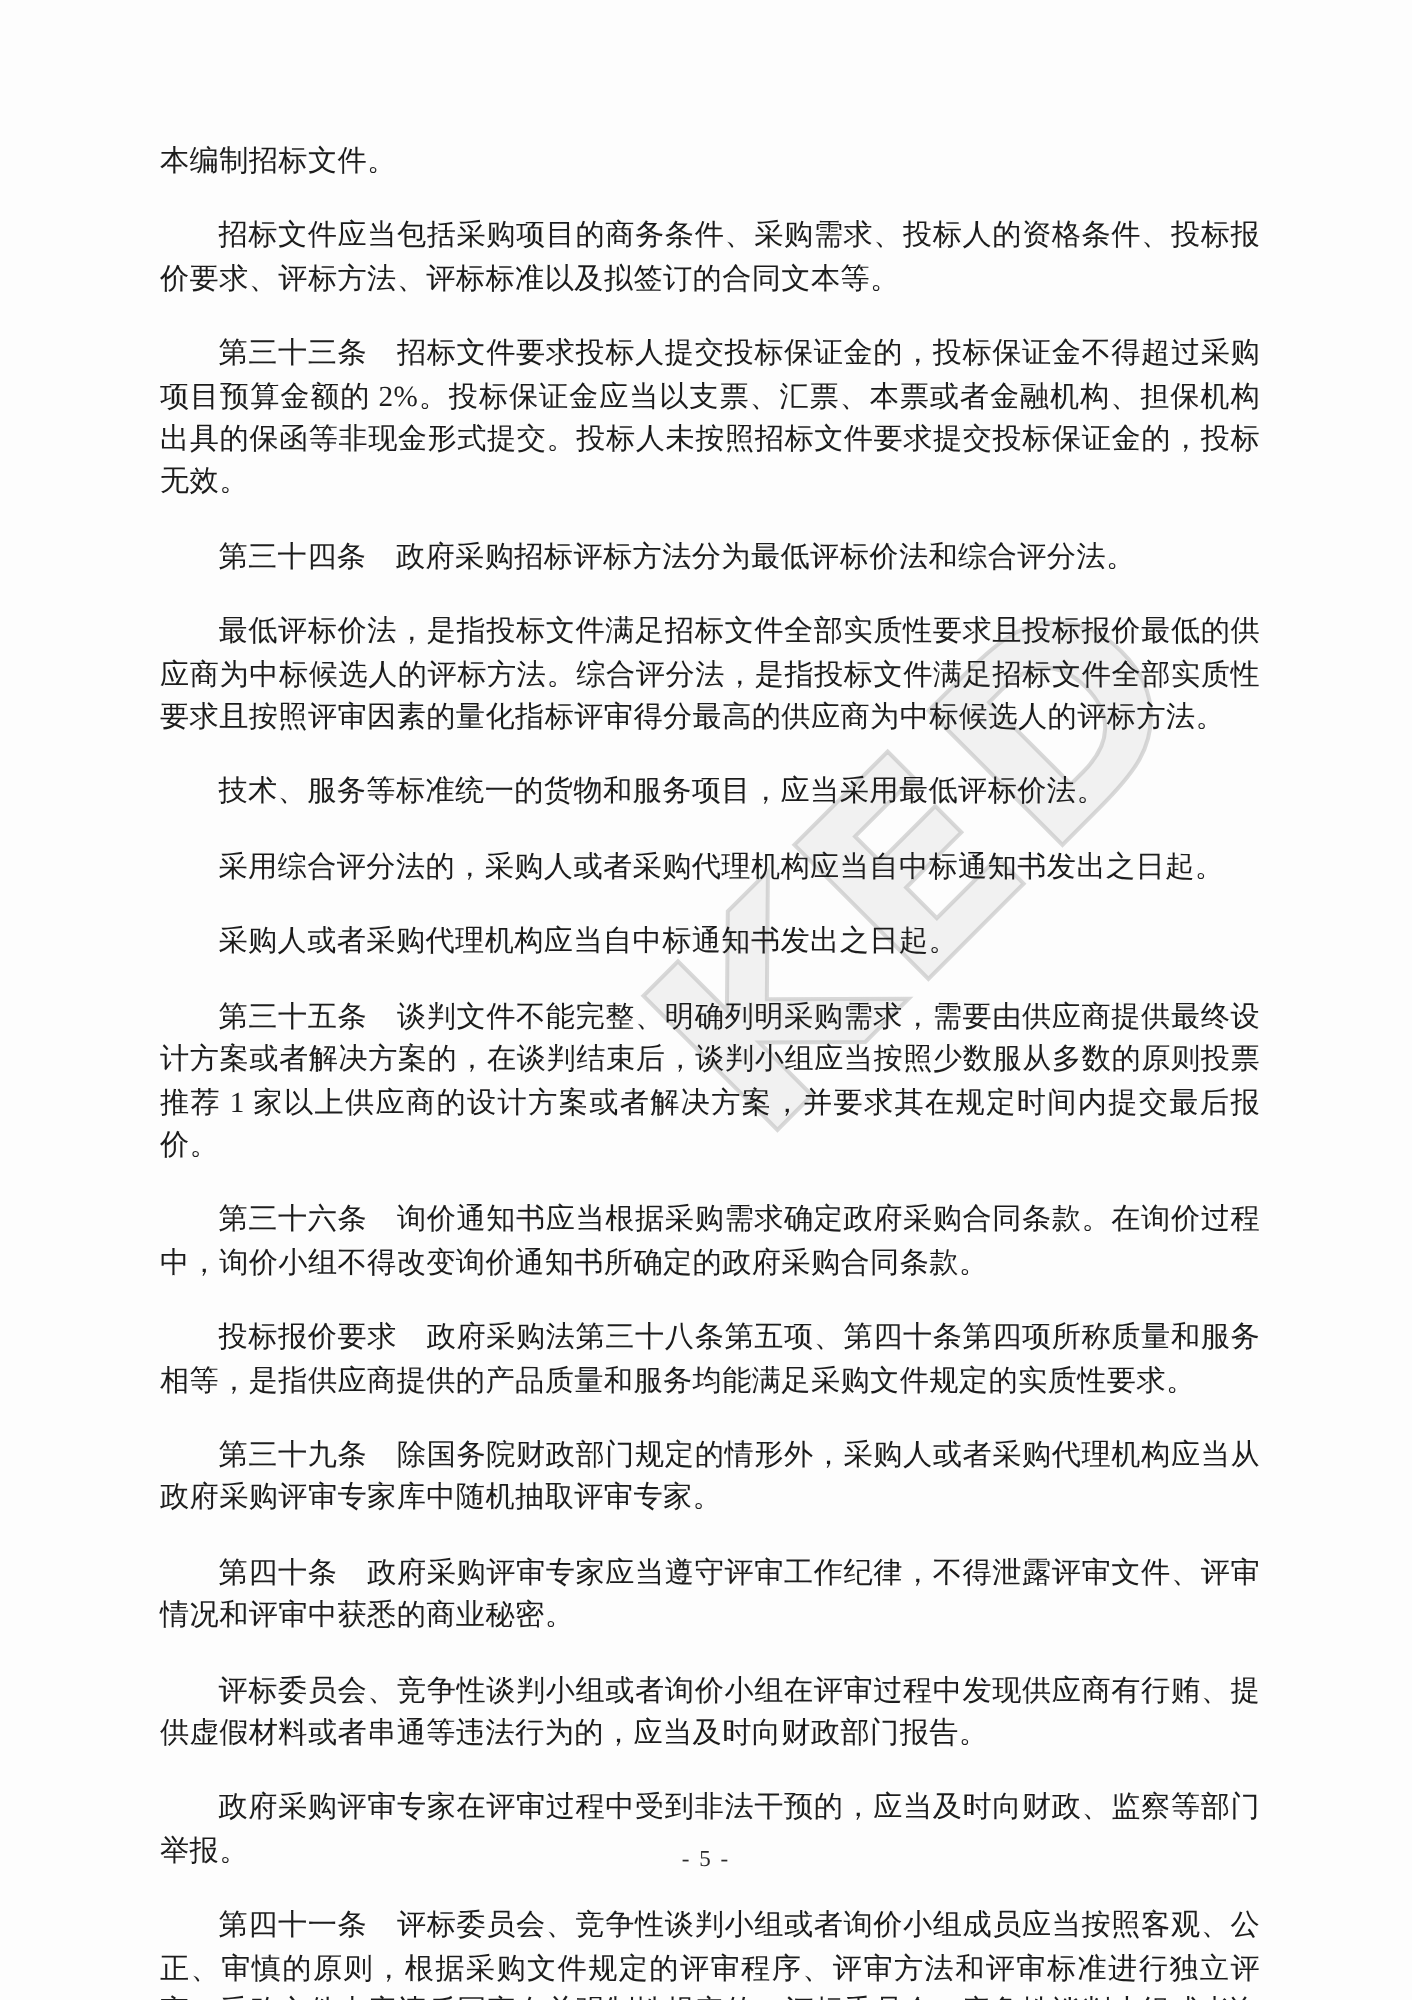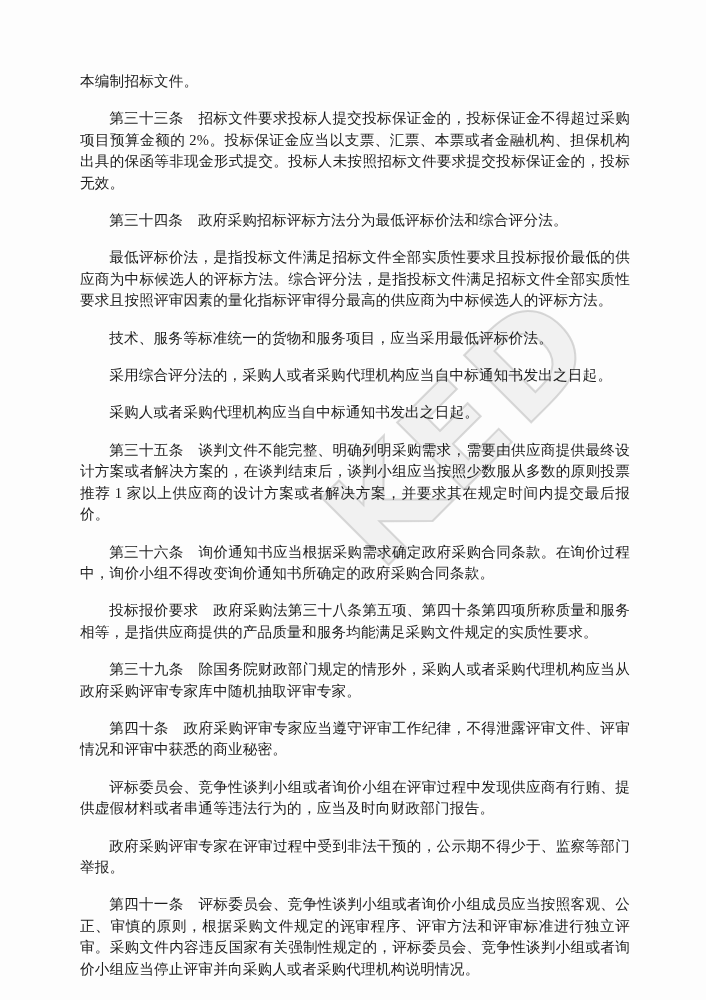--- a/index.html
+++ b/index.html
@@ -71,31 +71,32 @@
 <body>
 
 <div class="page">
 
   <div class="watermark">
     <span>KED</span>
   </div>
 
   <div class="textblock">
     <p class="continuation">本编制招标文件。</p>
+    <p>招标文件应当包括采购项目的商务条件、采购需求、投标人的资格条件、投标报价要求、评标方法、评标标准以及拟签订的合同文本等。</p>
     <p>第三十三条　招标文件要求投标人提交投标保证金的，投标保证金不得超过采购项目预算金额的 2%。投标保证金应当以支票、汇票、本票或者金融机构、担保机构出具的保函等非现金形式提交。投标人未按照招标文件要求提交投标保证金的，投标无效。</p>
     <p>第三十四条　政府采购招标评标方法分为最低评标价法和综合评分法。</p>
     <p>最低评标价法，是指投标文件满足招标文件全部实质性要求且投标报价最低的供应商为中标候选人的评标方法。综合评分法，是指投标文件满足招标文件全部实质性要求且按照评审因素的量化指标评审得分最高的供应商为中标候选人的评标方法。</p>
     <p>技术、服务等标准统一的货物和服务项目，应当采用最低评标价法。</p>
     <p>采用综合评分法的，采购人或者采购代理机构应当自中标通知书发出之日起。</p>
     <p>采购人或者采购代理机构应当自中标通知书发出之日起。</p>
     <p>第三十五条　谈判文件不能完整、明确列明采购需求，需要由供应商提供最终设计方案或者解决方案的，在谈判结束后，谈判小组应当按照少数服从多数的原则投票推荐 1 家以上供应商的设计方案或者解决方案，并要求其在规定时间内提交最后报价。</p>
     <p>第三十六条　询价通知书应当根据采购需求确定政府采购合同条款。在询价过程中，询价小组不得改变询价通知书所确定的政府采购合同条款。</p>
     <p>投标报价要求　政府采购法第三十八条第五项、第四十条第四项所称质量和服务相等，是指供应商提供的产品质量和服务均能满足采购文件规定的实质性要求。</p>
     <p>第三十九条　除国务院财政部门规定的情形外，采购人或者采购代理机构应当从政府采购评审专家库中随机抽取评审专家。</p>
     <p>第四十条　政府采购评审专家应当遵守评审工作纪律，不得泄露评审文件、评审情况和评审中获悉的商业秘密。</p>
     <p>评标委员会、竞争性谈判小组或者询价小组在评审过程中发现供应商有行贿、提供虚假材料或者串通等违法行为的，应当及时向财政部门报告。</p>
-    <p>政府采购评审专家在评审过程中受到非法干预的，公示期不得少于、监察等部门举报。</p>
+    <p>政府采购评审专家在评审过程中受到非法干预的，应当及时向财政、监察等部门举报。</p>
     <p>第四十一条　评标委员会、竞争性谈判小组或者询价小组成员应当按照客观、公正、审慎的原则，根据采购文件规定的评审程序、评审方法和评审标准进行独立评审。采购文件内容违反国家有关强制性规定的，评标委员会、竞争性谈判小组或者询价小组应当停止评审并向采购人或者采购代理机构说明情况。</p>
   </div>
 
   <div class="footer">- 5 -</div>
 
 </div>
 
 </body></html>

